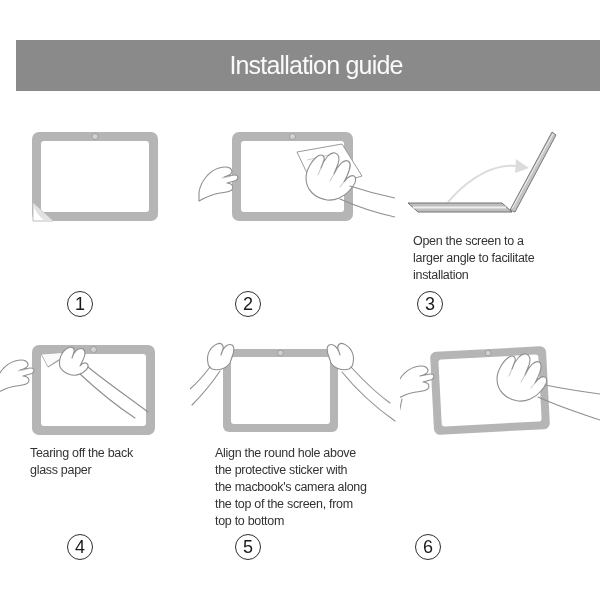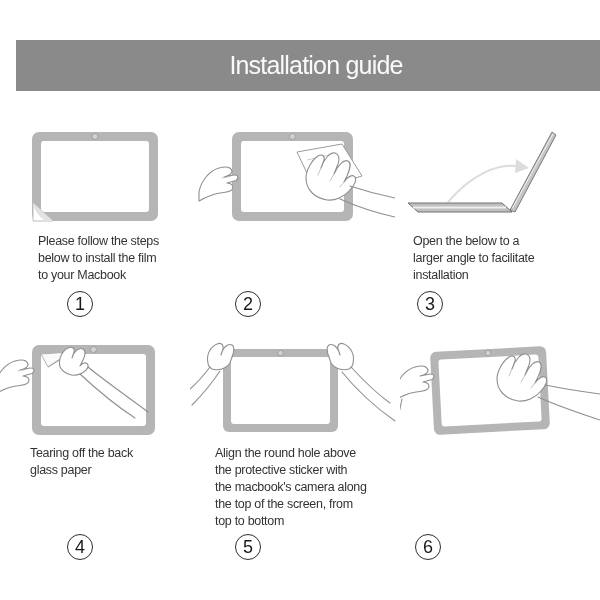--- a/index.html
+++ b/index.html
@@ -130,24 +130,21 @@
     <g transform="translate(95,20)" fill="#ffffff" stroke="#8f8f8f" stroke-width="1.1" stroke-linejoin="round" stroke-linecap="round">
       <path d="M2,26 C2,18 8,8 14,4 C18,1.5 21,4 20,8 L17,16 C20,7 26,0 31,1 C35,2 36,6 34,12 L30,22 C34,13 40,7 44,9 C48,11 46,17 43,24 L40,30 C44,24 49,22 51,25 C53,28 50,34 46,38 C40,45 31,49 23,48 C11,46 2,38 2,26 Z"></path>
       <path d="M17,16 L14,23 M30,22 L26,29 M40,30 L36,35" fill="none" stroke="#b4b4b4" stroke-width="0.8"></path>
     </g>
     <g fill="none" stroke="#8f8f8f" stroke-width="1.1" stroke-linecap="round">
       <path d="M145,52 C165,56 185,59 200,61"></path>
       <path d="M138,64 C160,74 182,81 200,87"></path>
     </g>
   </svg>
 
-  <div class="caption" style="left:38px;top:233px;width:160px">Please follow the steps
-below to install the film
-to your Macbook</div>
-  <div class="caption" style="left:413px;top:233px;width:180px">Open the below to a
+  <div class="caption" style="left:413px;top:233px;width:180px">Open the screen to a
 larger angle to facilitate
 installation</div>
   <div class="caption" style="left:30px;top:445px;width:165px">Tearing off the back
 glass paper</div>
   <div class="caption" style="left:215px;top:445px;width:180px">Align the round hole above
 the protective sticker with
 the macbook's camera along
 the top of the screen, from
 top to bottom</div>
 

